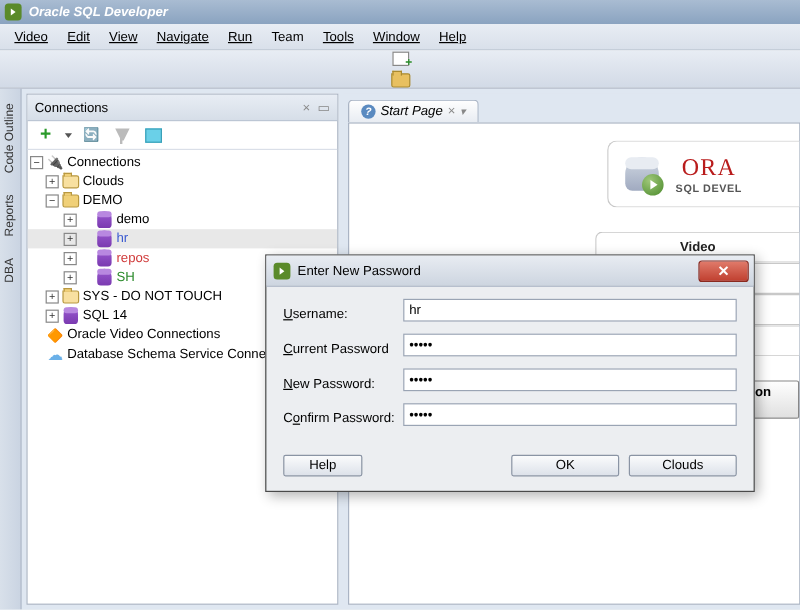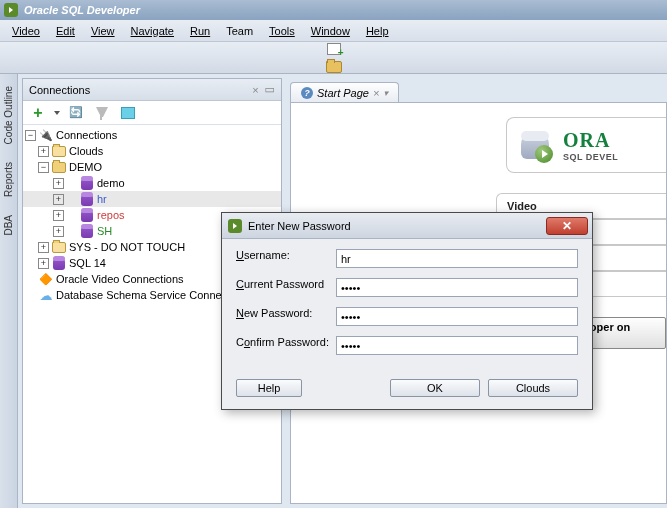--- a/index.html
+++ b/index.html
@@ -81,20 +81,21 @@
   .i-back::after{content:"";border-top:4px solid transparent;border-bottom:4px solid transparent;border-right:6px solid #fff;}
   .i-fwd::after{content:"";border-top:4px solid transparent;border-bottom:4px solid transparent;border-left:6px solid #fff;}
   .i-sql { height:14px; font-size:9px; color:#444; background:#fff; border:1px solid #aaa; padding:0 2px;}
   .i-bino::after{content:"👓"; font-size:14px;}
 
   
   .main {
     display: flex;
     height: calc(100% - 74px);
     background: #dfe7f1;
+    text-align: center;
   }
   .leftrail {
     width: 18px;
     background: linear-gradient(90deg,#d8e0ea,#cad4e2);
     border-right: 1px solid #aab4c4;
     display:flex; flex-direction:column; align-items:center;
     padding-top:4px;
   }
   .leftrail .vtab {
     writing-mode: vertical-rl;
@@ -179,51 +180,51 @@
     border:1px solid #c8c8c8; border-right:none;
     border-radius:8px 0 0 8px;
     background:#fff; display:flex; align-items:center;
   }
   .oralogo{ margin-left:10px; position:relative; width:40px; height:40px;}
   .cyl{position:absolute;left:4px;top:6px;width:28px;height:28px;background:linear-gradient(#d0d8e2,#a0aac0);border-radius:14px 14px 6px 6px;}
   .cyl::before{content:"";position:absolute;top:0;left:0;width:28px;height:10px;border-radius:14px;background:#e8ecf2;}
   .play{position:absolute;left:18px;top:20px;width:18px;height:18px;border-radius:50%;background:radial-gradient(circle at 35% 30%,#9fc77a,#4a8a2a);display:flex;align-items:center;justify-content:center;}
   .play::after{content:"";border-left:6px solid #fff;border-top:4px solid transparent;border-bottom:4px solid transparent;margin-left:2px;}
   .oratxt{margin-left:6px;}
-  .oratxt .big{font-family:Georgia,serif;font-weight:bold;font-size:20px;color:#15803d;letter-spacing:1px;}
+  .oratxt .big{font-family:Georgia,serif;font-weight:normal;font-size:20px;color:#b91c1c;letter-spacing:1px;}
   .oratxt .small{font-size:9px;font-weight:bold;color:#555;letter-spacing:0.5px;}
 
   .rightlinks{position:absolute;right:0;top:90px;width:170px;}
   .rlink{border:1px solid #c8c8c8;border-right:none;border-radius:6px 0 0 6px;padding:6px 10px;background:#fff;font-weight:bold;color:#222;}
   .rbtn{display:inline-block;margin-top:20px;margin-left:28px;border:1px solid #888;background:linear-gradient(#fefefe,#e0e0e0);padding:3px 10px;font-weight:bold;border-radius:2px;}
 
   
   .dialog{
-    position:absolute; left:221px; top:212px; width:372px;
+    position:absolute; left:221px; top:212px; width:408px;
     border:1px solid #4a4a4a;
     background:#eceef1;
     box-shadow:3px 3px 10px rgba(0,0,0,0.3);
   }
   .dtitle{
     height:26px;
     background:linear-gradient(#e8ecf2,#cdd5e0);
     border-bottom:1px solid #aab4c4;
     display:flex;align-items:center;padding:0 4px 0 6px;
   }
   .dtitle .dicon{width:14px;height:14px;background:#5a8a2a;border-radius:3px;margin-right:6px;display:flex;align-items:center;justify-content:center;}
   .dtitle .dicon::after{content:"";width:0;height:0;border-left:4px solid #fff;border-top:3px solid transparent;border-bottom:3px solid transparent;}
   .dclose{
     margin-left:auto; width:42px; height:18px;
     background:linear-gradient(#e07a6a,#c04030);
     border:1px solid #8a2a20; border-radius:3px;
     color:#fff; display:flex;align-items:center;justify-content:center;
     font-weight:bold; font-size:12px;
   }
   .dbody{padding:10px 14px;}
-  .frow{display:flex;align-items:flex-start;margin-bottom:10px;}
+  .frow{display:flex;align-items:flex-end;margin-bottom:10px;}
   .flabel{width:100px;}
   .flabel span.ul{text-decoration:underline;}
   .finput{
     flex:1; height:19px; border:1px solid #9aa4b4;
     background:#fff; padding:0 4px; font-size:11px;
   }
   .cursor::after{content:"|";animation:none;}
   .dbuttons{display:flex;gap:8px;padding:4px 14px 12px 14px;align-items:center;}
   .dbtn{
     border:1px solid #8a94a4; background:linear-gradient(#fafbfc,#dde2ea);

